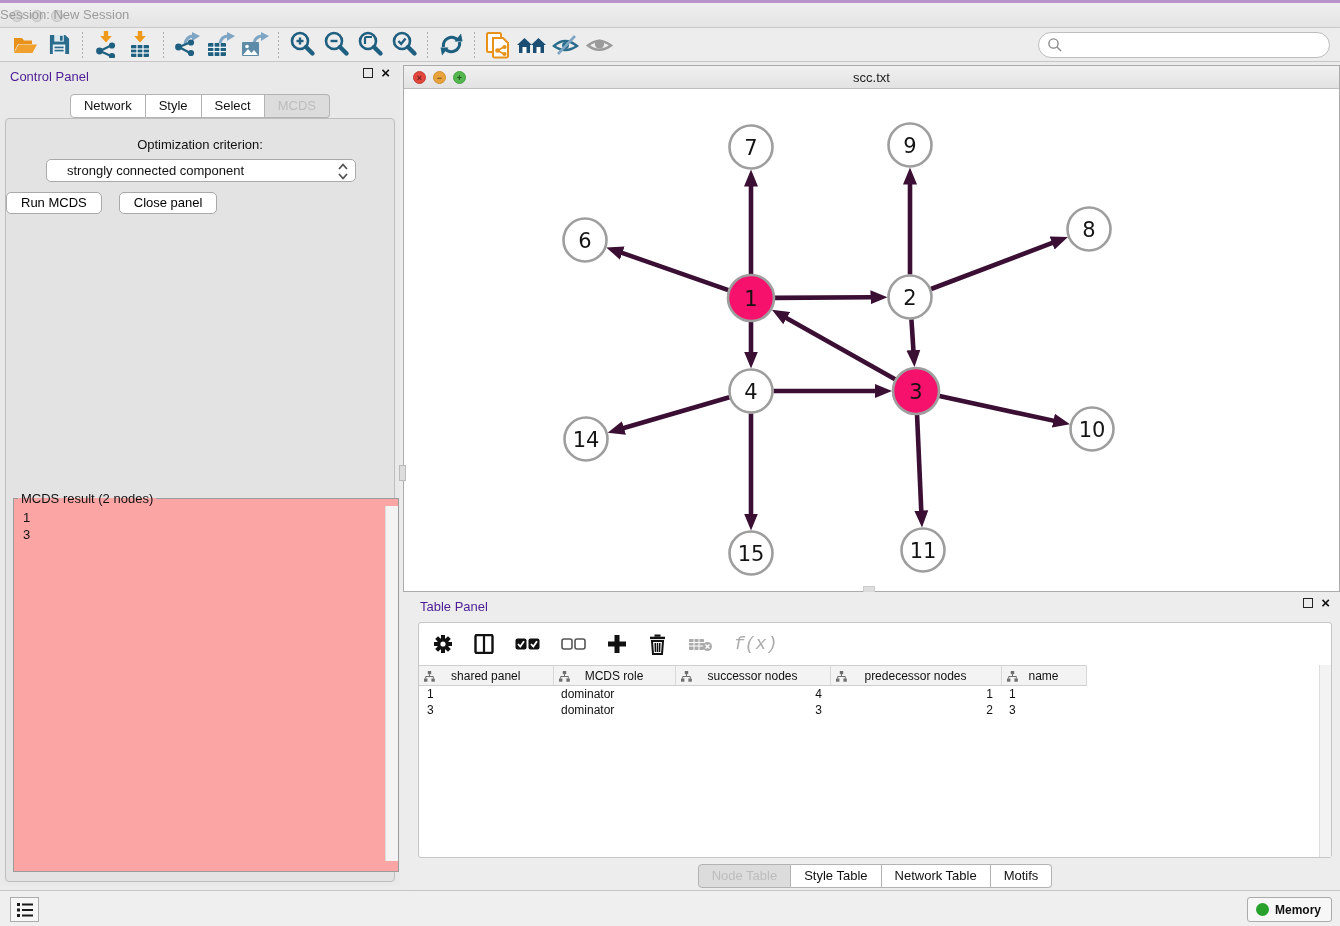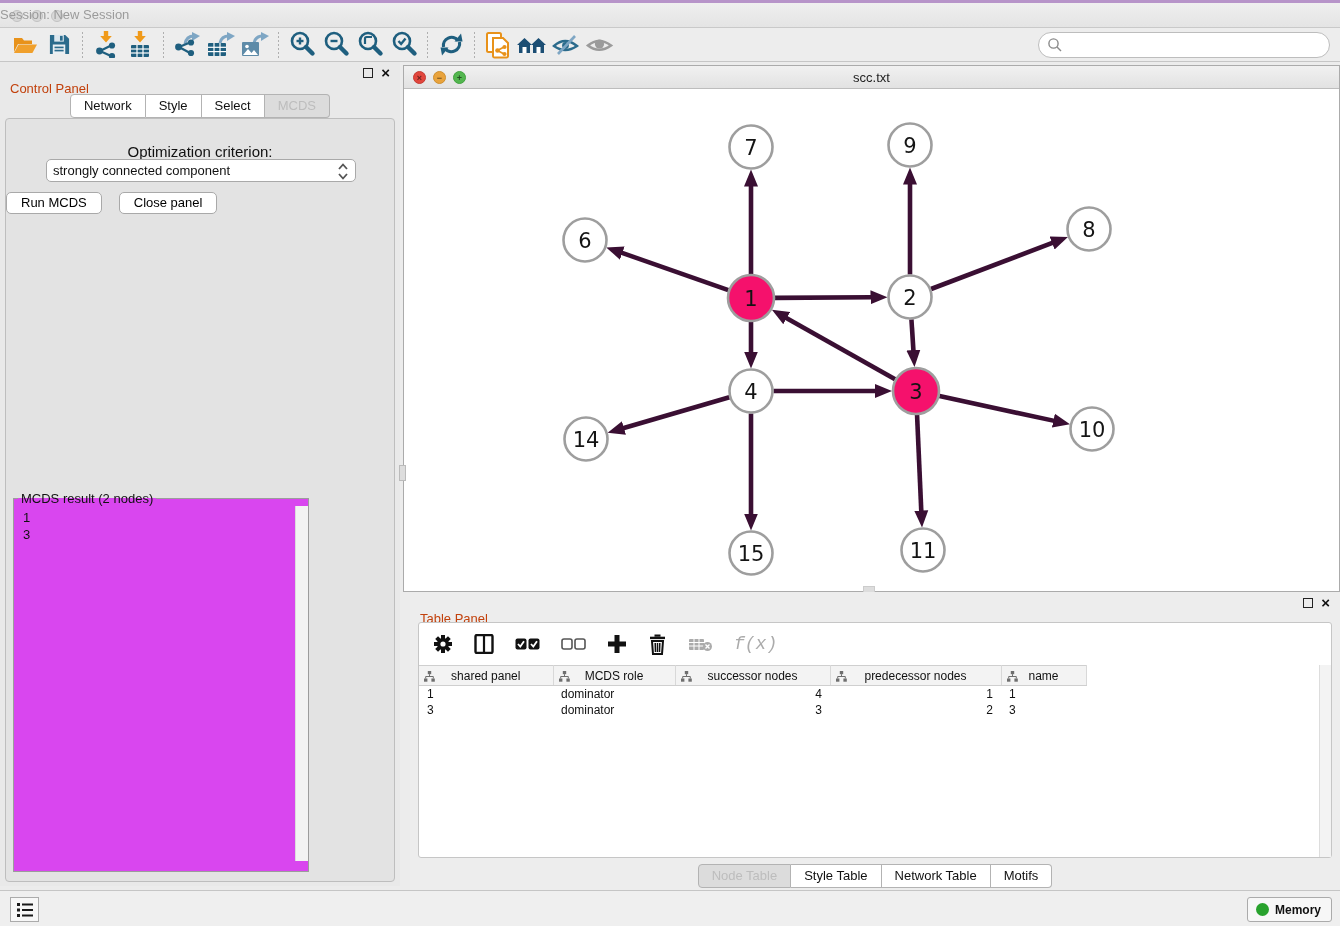--- a/index.html
+++ b/index.html
@@ -24,42 +24,42 @@
     display:flex; align-items:center; padding-left:8px;
   }
   .tb-btn { width:34px; height:30px; display:flex; align-items:center; justify-content:center; flex:0 0 auto; }
   .tb-sep { width:1px; height:26px; margin:0 6px; flex:0 0 auto;
     background-image:linear-gradient(#AFAFAF 40%, transparent 40%); background-size:1px 4px; }
   .search-wrap { position:absolute; right:10px; top:4px; width:292px; height:26px;
     background:#fff; border:1px solid #BDBDBD; border-radius:13px; display:flex; align-items:center; padding-left:8px; }
   
   .control-panel { position:absolute; left:0; top:62px; width:400px; height:824px; background:#E9E9E9; }
   .panel-head { position:relative; height:28px; }
-  .panel-title { position:absolute; left:10px; top:19px; font-size:13px; color:#c2410c; }
+  .panel-title { position:absolute; left:10px; top:7px; font-size:13px; color:#4c1d95; }
   .panel-btns { position:absolute; right:10px; top:6px; display:flex; gap:8px; align-items:center; }
   .float-btn { width:10px; height:10px; border:1.6px solid #222; background:transparent; }
   .close-btn { font-size:15px; font-weight:bold; color:#111; line-height:10px; }
   .tabs-row { position:absolute; left:0; top:32px; width:100%; display:flex; justify-content:center; }
   .tab { border:1px solid #B3B3B3; border-left:none; background:#fff; font-size:13px;
     padding:3px 13px 4px; color:#111; }
   .tab:first-child { border-left:1px solid #B3B3B3; border-radius:4px 0 0 4px; }
   .tab:last-child { border-radius:0 4px 4px 0; }
   .tab.selected { background:#DCDCDC; color:#BDBDBD; }
   .cp-content { position:absolute; left:5px; top:56px; width:390px; height:764px;
     background:#E3E3E3; border:1px solid #BEBEBE; border-radius:4px; }
-  .opt-label { margin-top:24px; text-align:center; font-size:15px; }
+  .opt-label { margin-top:18px; text-align:center; font-size:13px; }
   .dropdown { position:absolute; left:40px; top:40px; width:310px; height:23px;
     background:#fff; border:1px solid #A9A9A9; border-radius:5px;
-    display:flex; align-items:center; font-size:13px; padding-left:6px; }
+    display:flex; align-items:center; font-size:13px; padding-left:20px; }
   .dd-stepper { position:absolute; right:5px; top:2px; }
   .btn-row { position:absolute; top:73px; left:0; width:100%; display:flex; gap:17px; }
   .push-btn { background:#fff; border:1px solid #A9A9A9; border-radius:5px; font-size:13px;
     padding:2px 14px 3px; height:22px; font-family:"Liberation Sans",sans-serif; }
-  .result-box { position:absolute; left:7px; top:372px; width:296px; height:381px;
-    border:1px solid #9C9C9C; margin:0; padding:0; background:#d946ef; }
+  .result-box { position:absolute; left:7px; top:372px; width:386px; height:381px;
+    border:1px solid #9C9C9C; margin:0; padding:0; background:#fca5a5; }
   .result-box legend { font-size:13px; margin-left:4px; padding:0 3px; color:#111; }
   .result-lines { position:absolute; left:0; top:0; width:100%; height:100%; padding:3px 0 0 9px; font-size:13px; line-height:17px; }
   .result-scroll { position:absolute; right:0; top:0; width:13px; height:100%; background:#F3F3F3; border-left:1px solid #DcDcDc; }
   
   .net-window { position:absolute; left:403px; top:65px; width:937px; height:527px;
     background:#fff; border:1px solid #ABABAB; }
   .net-titlebar { position:relative; height:23px; background:linear-gradient(#F1F1F1,#E2E2E2); border-bottom:1px solid #BDBDBD; }
   .net-traffic { position:absolute; left:9px; top:5px; display:flex; gap:7px; }
   .tl { width:13px; height:13px; border-radius:50%; font-size:9px; font-weight:bold;
     display:flex; align-items:center; justify-content:center; color:rgba(0,0,0,.55); }

